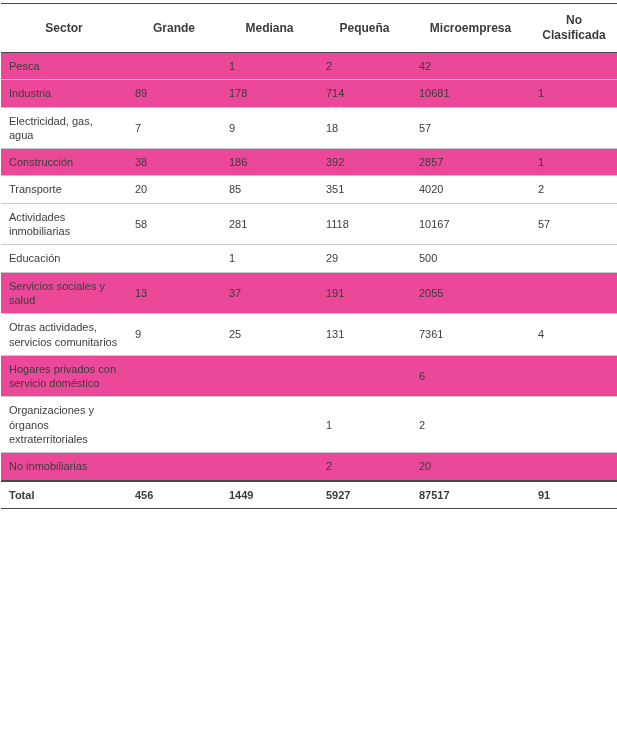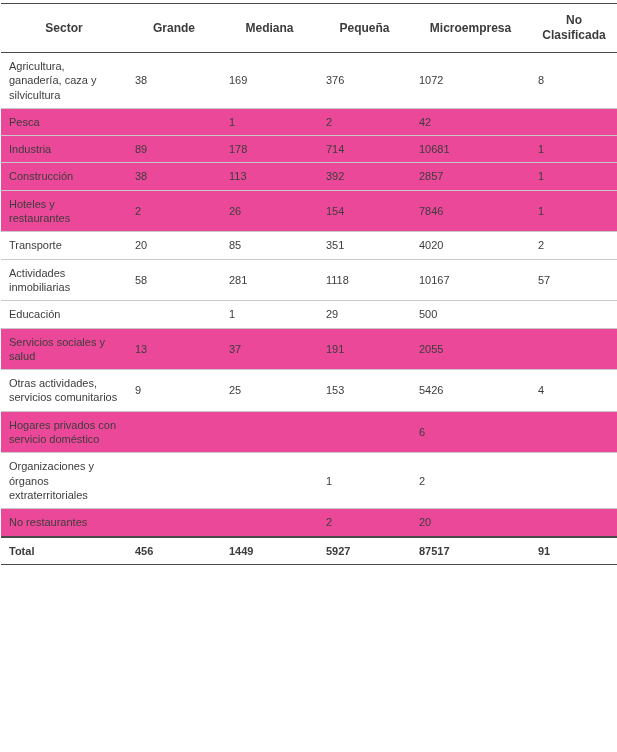--- a/index.html
+++ b/index.html
@@ -69,58 +69,50 @@
       <tr id="header-row">
           <th>Sector</th>
           <th>Grande</th>
           <th>Mediana</th>
           <th>Pequeña</th>
           <th>Microempresa</th>
           <th>No Clasificada</th>
         </tr>
     </thead>
     <tbody id="table-body">
-        <tr class="">
-          <td>Agricultura, ganadería, caza y silvicultura</td>
-          <td>38</td>
-          <td>169</td>
-          <td>376</td>
-          <td>1072</td>
-          <td>8</td>
-        </tr>
         <tr class="stripe">
           <td>Pesca</td>
           <td></td>
           <td>1</td>
           <td>2</td>
           <td>42</td>
           <td></td>
         </tr>
         <tr class="stripe">
           <td>Industria</td>
           <td>89</td>
           <td>178</td>
           <td>714</td>
           <td>10681</td>
           <td>1</td>
         </tr>
+        <tr class="">
+          <td>Electricidad, gas, agua</td>
+          <td>7</td>
+          <td>9</td>
+          <td>18</td>
+          <td>57</td>
+          <td></td>
+        </tr>
         <tr class="stripe">
           <td>Construcción</td>
           <td>38</td>
-          <td>113</td>
+          <td>186</td>
           <td>392</td>
           <td>2857</td>
-          <td>1</td>
-        </tr>
-        <tr class="stripe">
-          <td>Hoteles y restaurantes</td>
-          <td>2</td>
-          <td>26</td>
-          <td>154</td>
-          <td>7846</td>
           <td>1</td>
         </tr>
         <tr class="">
           <td>Transporte</td>
           <td>20</td>
           <td>85</td>
           <td>351</td>
           <td>4020</td>
           <td>2</td>
         </tr>
@@ -145,42 +137,42 @@
           <td>13</td>
           <td>37</td>
           <td>191</td>
           <td>2055</td>
           <td></td>
         </tr>
         <tr class="">
           <td>Otras actividades, servicios comunitarios</td>
           <td>9</td>
           <td>25</td>
-          <td>153</td>
-          <td>5426</td>
+          <td>131</td>
+          <td>7361</td>
           <td>4</td>
         </tr>
         <tr class="stripe">
           <td>Hogares privados con servicio doméstico</td>
           <td></td>
           <td></td>
           <td></td>
           <td>6</td>
           <td></td>
         </tr>
         <tr class="">
           <td>Organizaciones y órganos extraterritoriales</td>
           <td></td>
           <td></td>
           <td>1</td>
           <td>2</td>
           <td></td>
         </tr>
         <tr class="stripe">
-          <td>No restaurantes</td>
+          <td>No inmobiliarias</td>
           <td></td>
           <td></td>
           <td>2</td>
           <td>20</td>
           <td></td>
         </tr>
         <tr class="total">
           <td>Total</td>
           <td>456</td>
           <td>1449</td>

